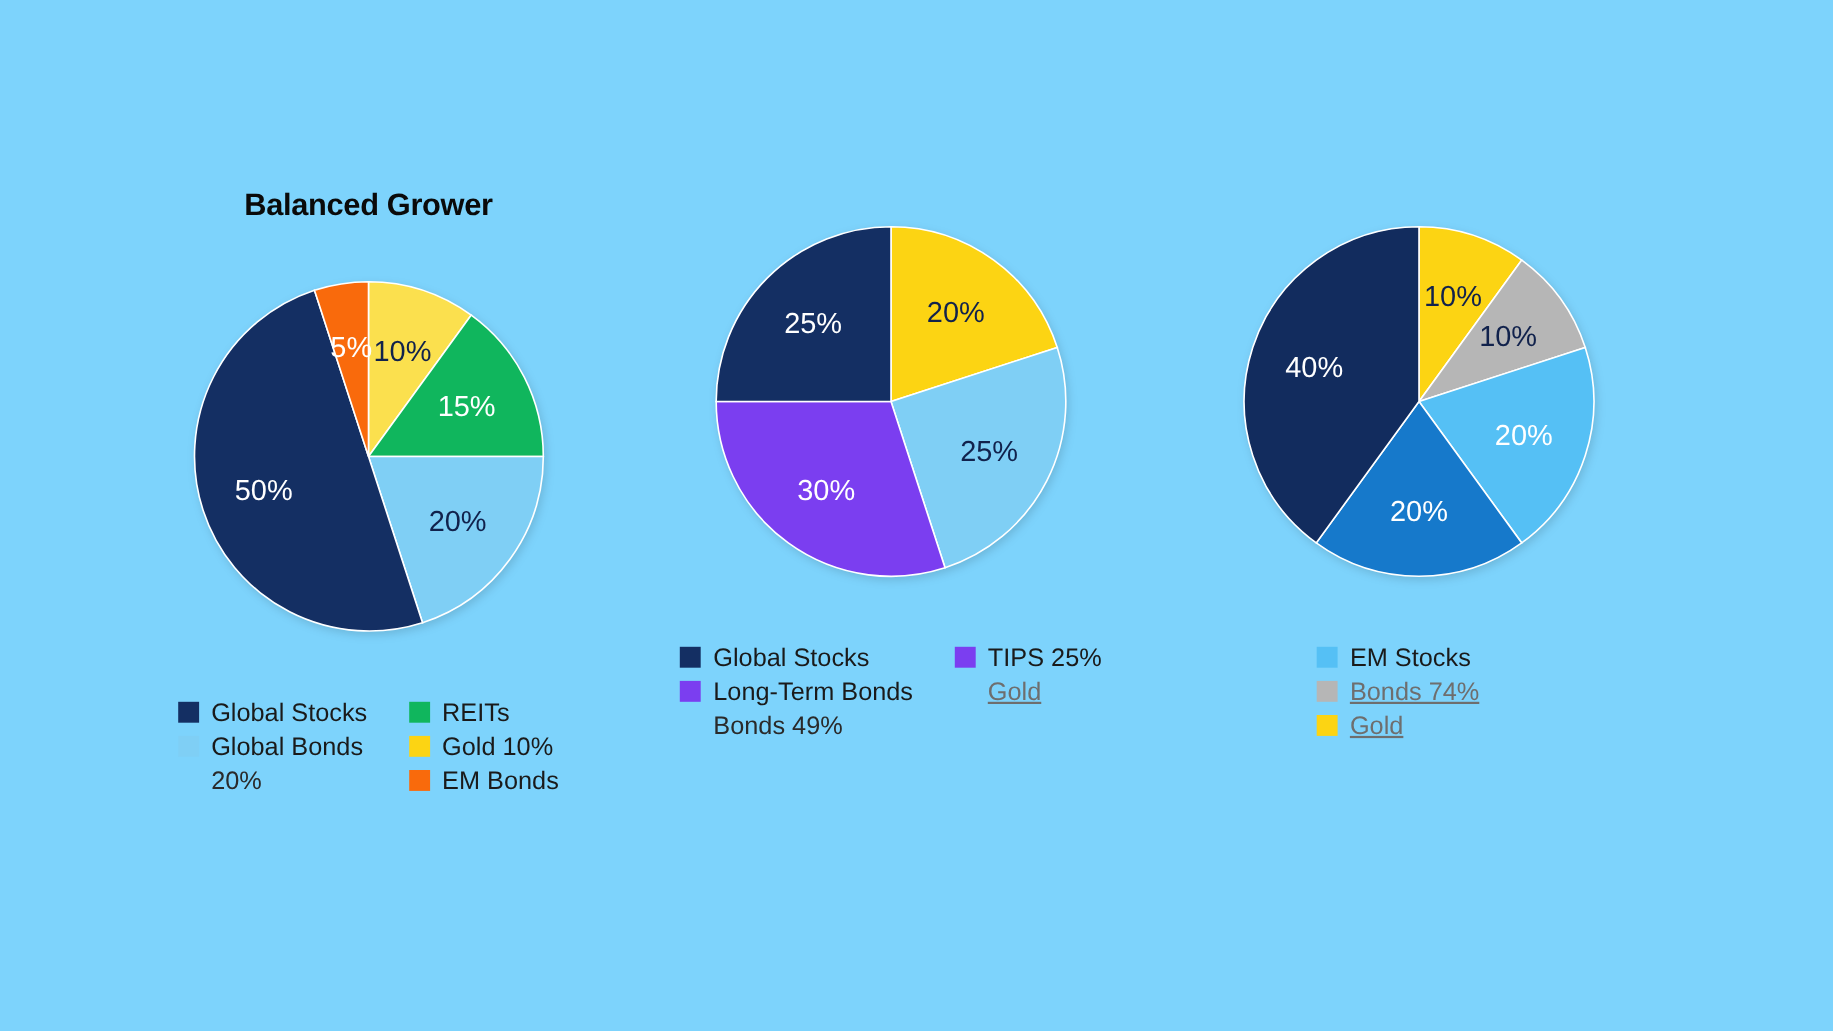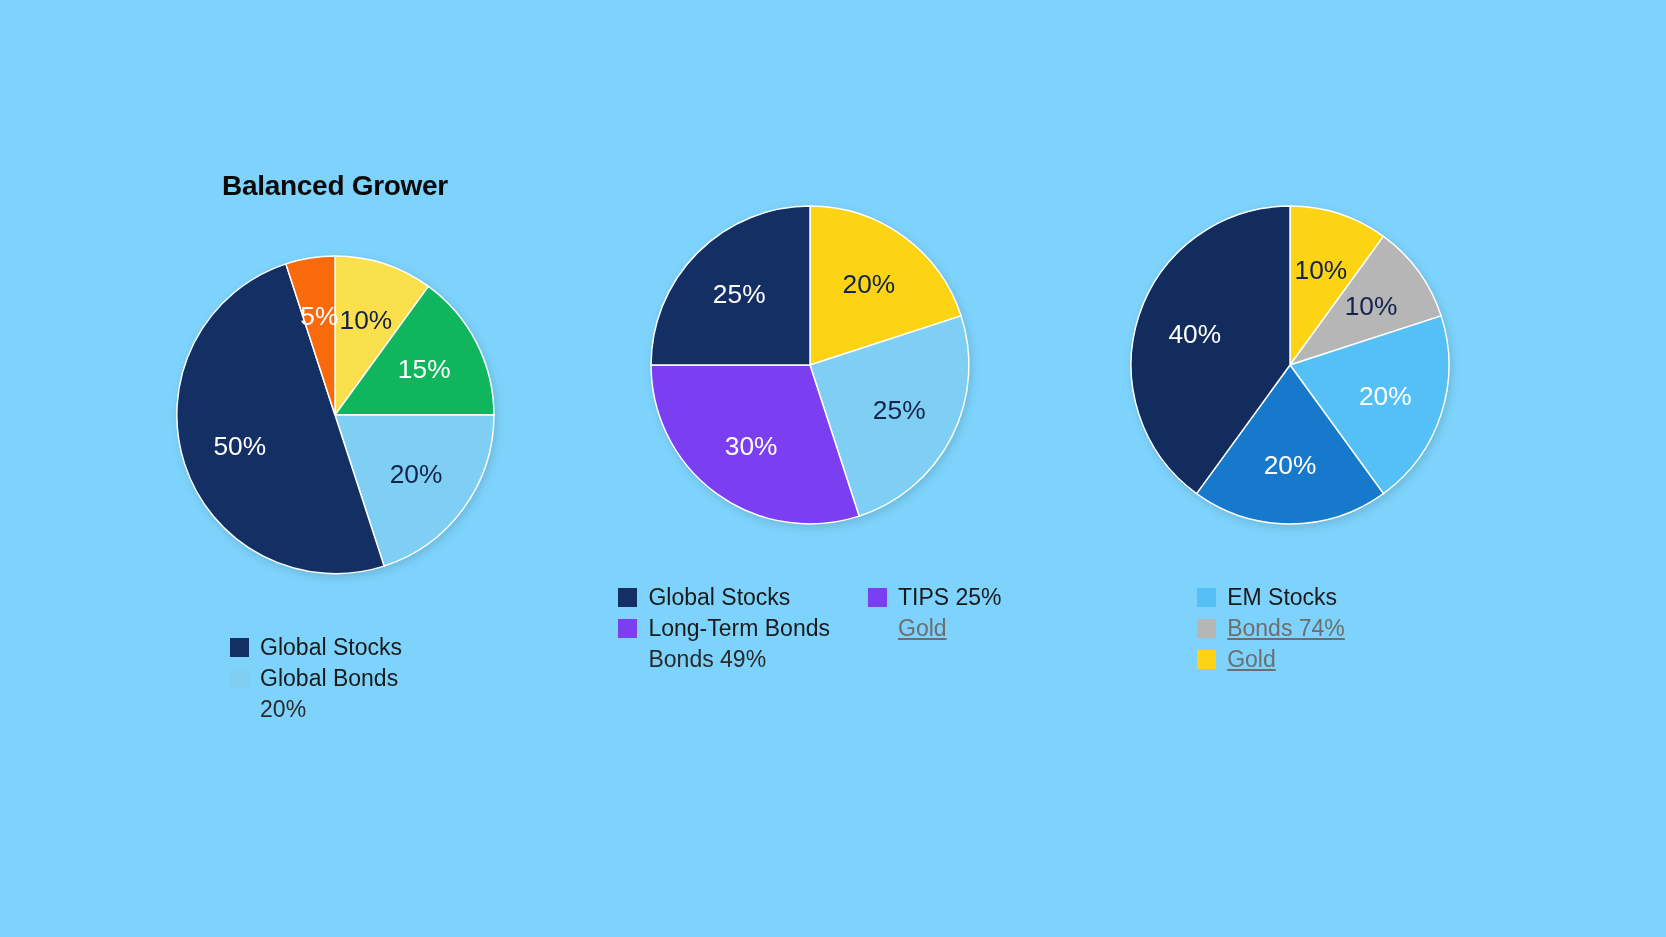--- a/index.html
+++ b/index.html
@@ -136,20 +136,34 @@
           <div class="legend-item">
             <span class="swatch" style="background:#142F63"></span>
             <span class="legend-text">Global Stocks</span>
           </div>
           <div class="legend-item">
             <span class="swatch" style="background:#7FCFF5"></span>
             <span class="legend-text">Global Bonds</span>
           </div>
           <div class="legend-cont">20%</div>
         </div>
+        <div class="legend-col">
+          <div class="legend-item">
+            <span class="swatch" style="background:#10B65D"></span>
+            <span class="legend-text">REITs</span>
+          </div>
+          <div class="legend-item">
+            <span class="swatch" style="background:#FCD413"></span>
+            <span class="legend-text">Gold 10%</span>
+          </div>
+          <div class="legend-item">
+            <span class="swatch" style="background:#F96A0C"></span>
+            <span class="legend-text">EM Bonds</span>
+          </div>
+        </div>
       </div>
     </div>
 
     <div class="panel panel-2">
       <div class="pie-wrap">
         <svg class="pie-svg" viewBox="0 0 400 400">
           <g>
               <path d="M 200 200 L 200.00 37.00 A 163 163 0 0 1 355.02 149.63 Z" fill="#FCD413" stroke="#FFFFFF" stroke-width="1.5"></path>
               <path d="M 200 200 L 355.02 149.63 A 163 163 0 0 1 250.37 355.02 Z" fill="#7FCFF5" stroke="#FFFFFF" stroke-width="1.5"></path>
               <path d="M 200 200 L 250.37 355.02 A 163 163 0 0 1 37.00 200.00 Z" fill="#7B3EF0" stroke="#FFFFFF" stroke-width="1.5"></path>

